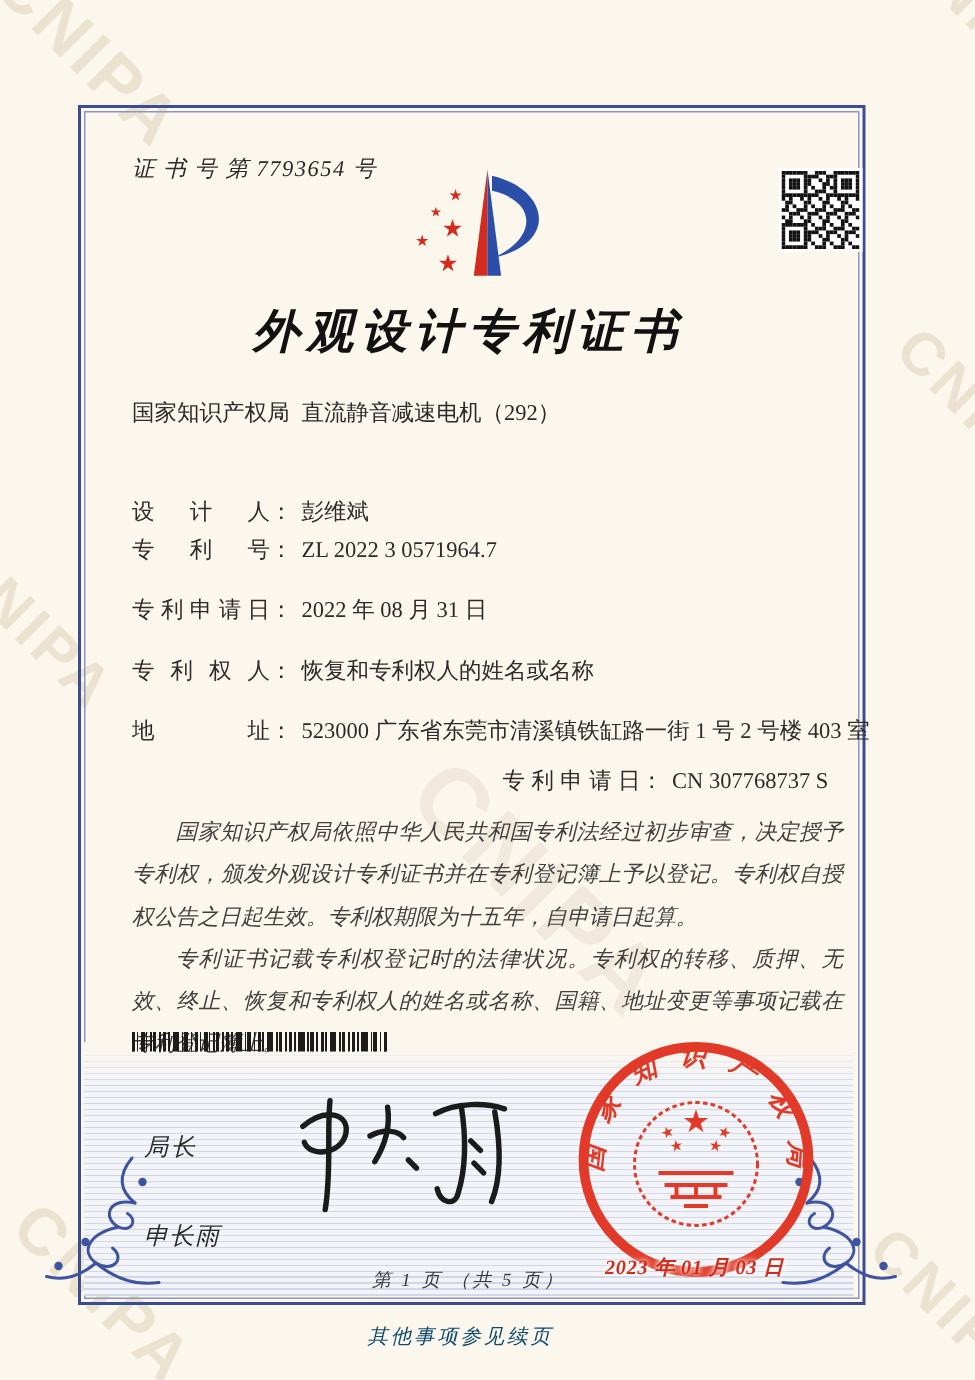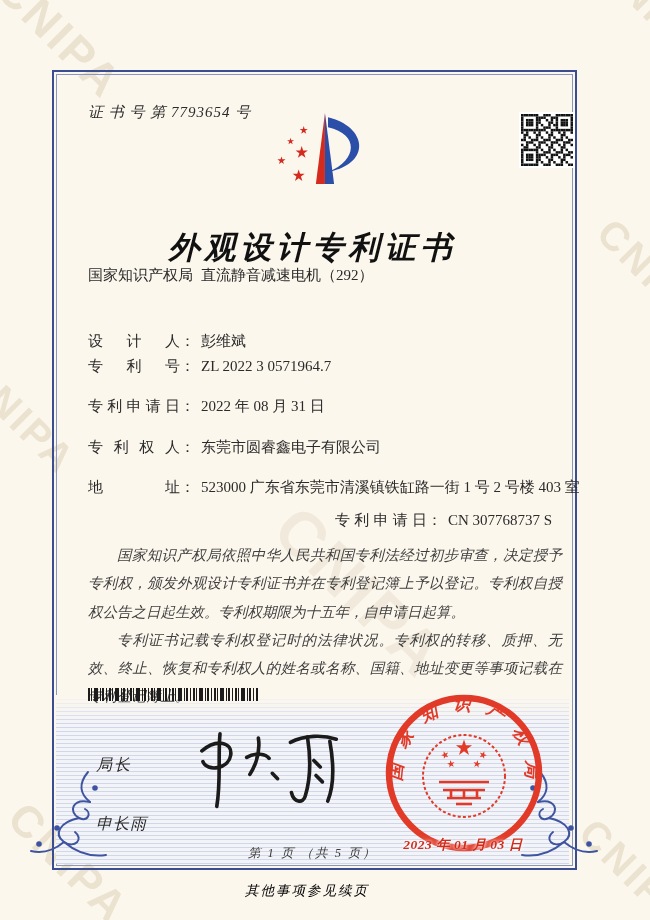--- a/index.html
+++ b/index.html
@@ -36,21 +36,21 @@
 
   .logo { left:272px; top:106px; width:112px; height:86px; z-index:2; }
 
   .qr-box {
     left:519px; top:112px; width:56px; height:56px; background:#fff;
     padding:2px; box-sizing:border-box; z-index:2;
   }
 
   .title {
     left:52px; top:200px; width:521px; text-align:center;
-    font-size:31px; font-weight:bold; letter-spacing:5px; color:#111; z-index:2;margin-top:27px;
+    font-size:31px; font-weight:bold; letter-spacing:5px; color:#111; z-index:2;
   }
 
   .field { position:absolute; left:88px; font-size:15px; z-index:2; white-space:nowrap; }
   .field .lbl {
     display:inline-block; width:92px; text-align:justify; text-align-last:justify;
     vertical-align:top;
   }
   .field .val { margin-left:6px; }
 
   .grant-row { position:absolute; left:88px; top:511px; font-size:15px; z-index:2; white-space:nowrap; }
@@ -96,21 +96,21 @@
     font-size:13.5px; font-weight:bold; color:#cf2c1c; letter-spacing:0.5px;
     text-shadow:0 0 3px #fff, 0 0 6px #fff; white-space:nowrap;
   }
 
   .page-info {
     left:52px; top:845px; width:521px; text-align:center; z-index:3;
     font-size:12.5px; letter-spacing:2px; color:#3b3b3b;
   }
   .note {
     left:0; top:882px; width:614px; text-align:center; z-index:2;
-    font-size:13.5px; letter-spacing:2px; color:#000000;
+    font-size:13.5px; letter-spacing:2px; color:#0c4a6e;
   }
 </style>
 </head>
 <body>
 
 <div class="wm" style="left:-18px; top:8px; font-size:46px;">CNIPA</div>
 <div class="wm" style="left:588px; top:-12px; font-size:38px;">CNIPA</div>
 <div class="wm" style="left:584px; top:252px; font-size:40px;">CNIPA</div>
 <div class="wm" style="left:-48px; top:396px; font-size:40px;">CNIPA</div>
 <div class="wm" style="left:255px; top:555px; font-size:64px; color:rgba(196,178,142,0.18);">CNIPA</div>
@@ -391,21 +391,21 @@
 <div class="field" style="top:332px;">
   <span class="lbl">设计人</span><span>：</span><span class="val">彭维斌</span>
 </div>
 <div class="field" style="top:357px;">
   <span class="lbl">专利号</span><span>：</span><span class="val">ZL 2022 3 0571964.7</span>
 </div>
 <div class="field" style="top:397px;">
   <span class="lbl">专利申请日</span><span>：</span><span class="val">2022 年 08 月 31 日</span>
 </div>
 <div class="field" style="top:438px;">
-  <span class="lbl">专利权人</span><span>：</span><span class="val">东莞市圆睿鑫电子有限公司</span>
+  <span class="lbl">专利权人</span><span>：</span><span class="val">恢复和专利权人的姓名或名称</span>
 </div>
 <div class="field" style="top:478px;">
   <span class="lbl">地址</span><span>：</span><span class="val">523000 广东省东莞市清溪镇铁缸路一街 1 号 2 号楼 403 室</span>
 </div>
 
 <div class="grant-row">
   <span class="grp2">
     <span class="lbl">专利申请日</span><span>：</span><span class="val">CN 307768737 S</span>
   </span>
 </div>

